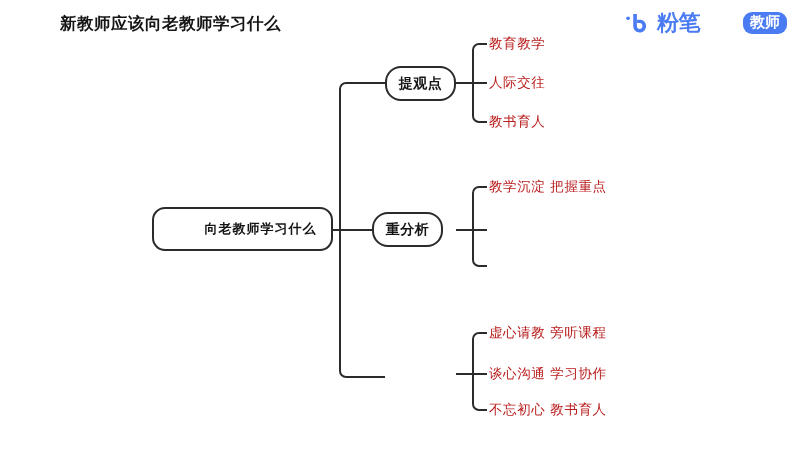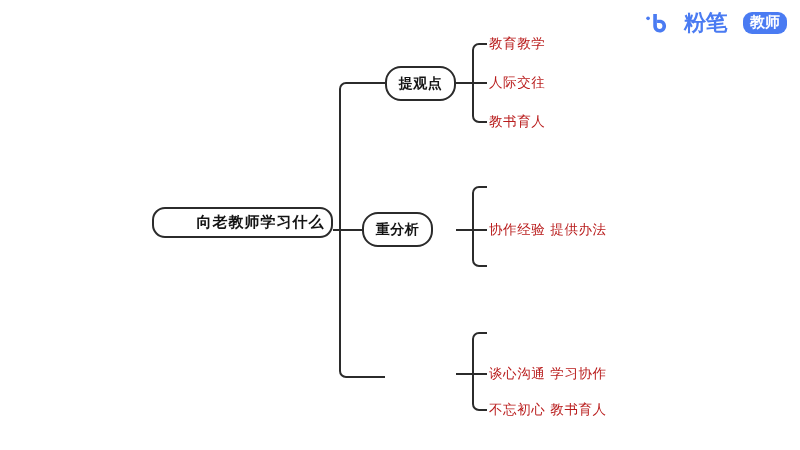--- a/index.html
+++ b/index.html
@@ -34,21 +34,21 @@
   }
 
   
   #logo {
     position: absolute;
     right: 13px;
     top: 8px;
     height: 30px;
     display: flex;
     align-items: center;
-    gap: 16px;
+    gap: 9px;
   }
   #logo-mark {
     width: 23px;
     height: 23px;
     display: block;
   }
   #logo-word {
     font-size: 22px;
     font-weight: bold;
     color: #4a7bf2;
@@ -57,20 +57,21 @@
   }
   #logo-badge {
     background: #4a7bf2;
     color: #ffffff;
     font-size: 15px;
     font-weight: bold;
     border-radius: 9px;
     padding: 2px 7px 3px 7px;
     line-height: 1.15;
     letter-spacing: 0px;
+    margin-left: 34px;
   }
 
   
   #map-svg {
     position: absolute;
     left: 0;
     top: 0;
     width: 800px;
     height: 450px;
   }
@@ -90,53 +91,54 @@
     align-items: center;
     justify-content: center;
     font-weight: bold;
     color: #141414;
     white-space: nowrap;
   }
   #root-node {
     left: 152px;
     top: 207px;
     width: 181px;
-    height: 31px;
+    height: 44px;
     border-radius: 13px;
-    font-size: 15px;
+    font-size: 13px;
     letter-spacing: 1px;
     padding-left: 36px;
   }
   .branch-node {
     width: 71px;
     height: 35px;
     border-radius: 16px;
     font-size: 14px;
     letter-spacing: 0.5px;
   }
   #branch-node-0 { left: 385px; top: 66px; }
-  #branch-node-1 { left: 362px; top: 212px; }
+  #branch-node-1 { left: 372px; top: 212px; }
   #branch-node-2 { left: 385px; top: 356px; }
 
   
   .leaf {
     position: absolute;
     left: 489px;
     font-size: 13.5px;
     color: #b91c1c;
     white-space: nowrap;
     letter-spacing: 0.6px;
     transform: translateY(-50%);
   }
 </style>
 </head>
 <body>
 
 <div id="slide">
 
+  <div id="page-title">新教师应该向老教师学习什么</div>
 
   <div id="logo">
     <svg id="logo-mark" viewBox="0 0 24 24">
       <circle cx="3.2" cy="6.6" r="1.9" fill="#4a7bf2"></circle>
       <path d="M8.6 2.2 L8.6 14.4 C8.6 18.6 11.6 21.4 15.3 21.4 C19.1 21.4 22.0 18.5 22.0 14.6 C22.0 10.8 19.2 8.0 15.5 8.0 L12.6 8.0 L12.6 11.6 L15.3 11.6 C17.0 11.6 18.2 12.9 18.2 14.6 C18.2 16.4 17.0 17.7 15.3 17.7 C13.6 17.7 12.4 16.4 12.4 14.5 L12.4 2.2 Z" fill="#4a7bf2"></path>
     </svg>
     <span id="logo-word">粉笔</span>
     <span id="logo-badge">教师</span>
   </div>
 
@@ -163,18 +165,19 @@
 
   <div class="node" id="root-node">向老教师学习什么</div>
 
   <div class="node branch-node" id="branch-node-0">提观点</div>
   <div class="node branch-node" id="branch-node-1">重分析</div>
 
   <div class="leaf" style="top:44px">教育教学</div>
   <div class="leaf" style="top:83px">人际交往</div>
   <div class="leaf" style="top:122px">教书育人</div>
 
-  <div class="leaf" style="top:230px">协作经验 提供办法</div>
+  <div class="leaf" style="top:187px">教学沉淀 把握重点</div>
 
+  <div class="leaf" style="top:333px">虚心请教 旁听课程</div>
   <div class="leaf" style="top:374px">谈心沟通 学习协作</div>
   <div class="leaf" style="top:410px">不忘初心 教书育人</div>
 
 </div>
 
 </body></html>

